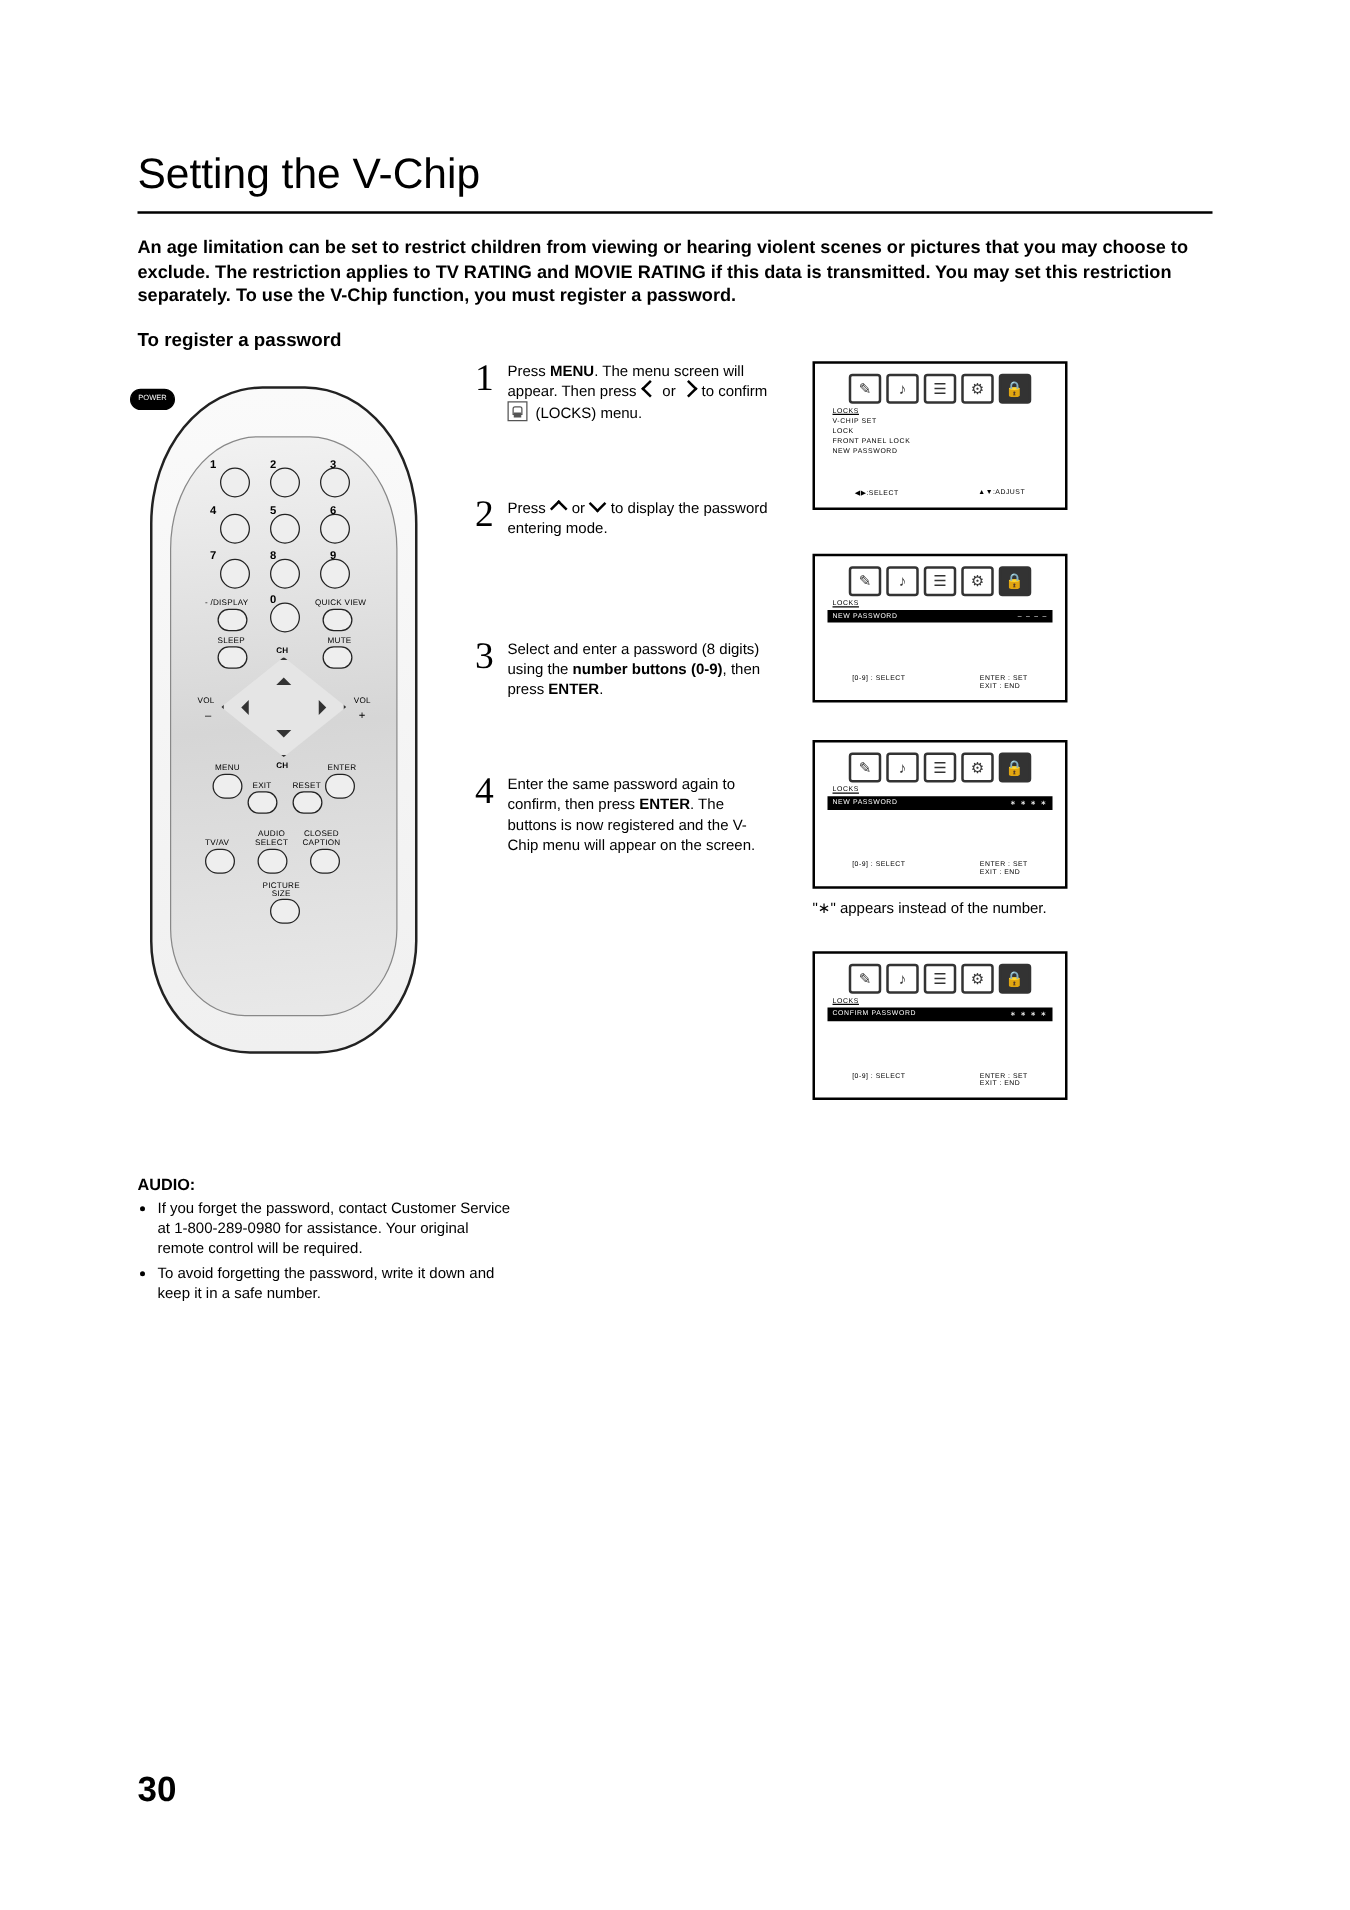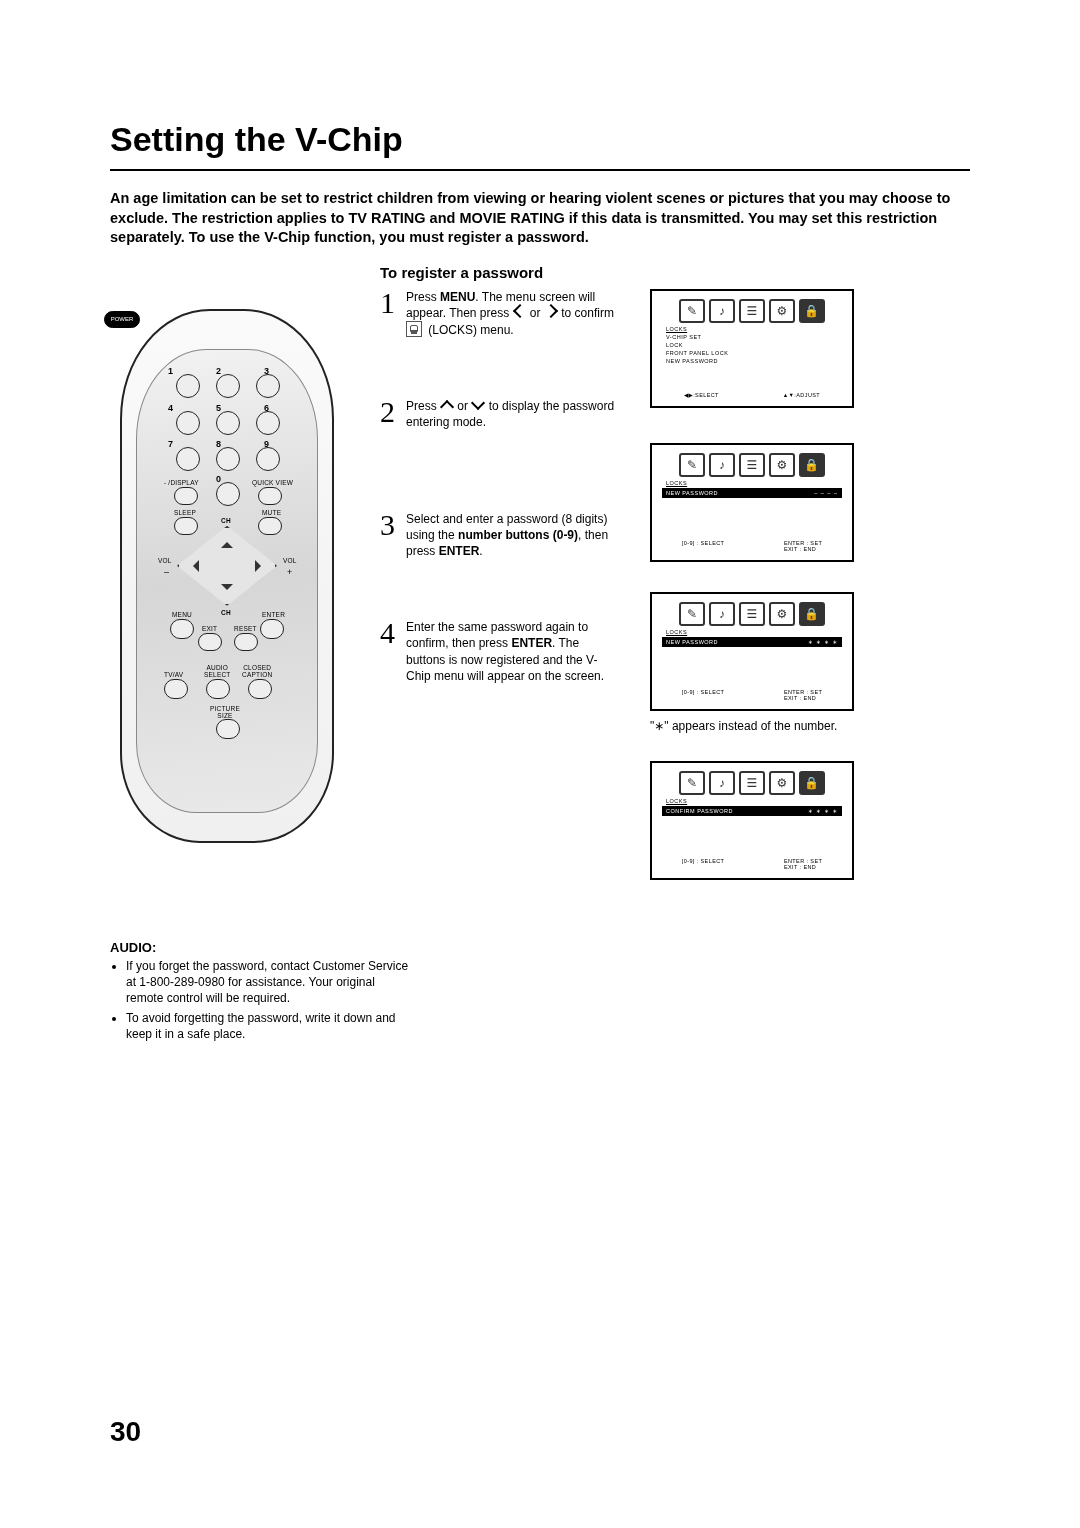--- a/index.html
+++ b/index.html
@@ -11,36 +11,35 @@
     width: 1080px;
     height: 1528px;
     position: relative;
   }
   .page {
     padding: 120px 110px 0 110px;
   }
   h1 {
     font-size: 34px;
     margin: 0 0 10px 0;
-    font-weight: bold;
+    font-weight: normal;
   }
   .rule {
     border-top: 2px solid #000;
     margin-bottom: 18px;
   }
   .intro {
     font-size: 14.5px;
     font-weight: bold;
     line-height: 1.35;
     margin-bottom: 16px;
   }
   .subhead {
     font-size: 15px;
     font-weight: bold;
-    margin-left: 270px;
     margin-bottom: 8px;
   }
   .cols {
     display: flex;
     align-items: flex-start;
   }
   .col-remote {
     width: 260px;
     flex: 0 0 260px;
   }
@@ -359,19 +358,19 @@
         </div>
       </div>
 
     </div>
   </div>
 
   <div class="notes">
     <div class="notes-head">AUDIO:</div>
     <ul>
       <li>If you forget the password, contact Customer Service at 1-800-289-0980 for assistance. Your original remote control will be required.</li>
-      <li>To avoid forgetting the password, write it down and keep it in a safe place.</li>
+      <li>To avoid forgetting the password, write it down and keep it in a safe number.</li>
     </ul>
   </div>
 
 </div>
 
 <div class="pagenum">30</div>
 
 </body></html>

